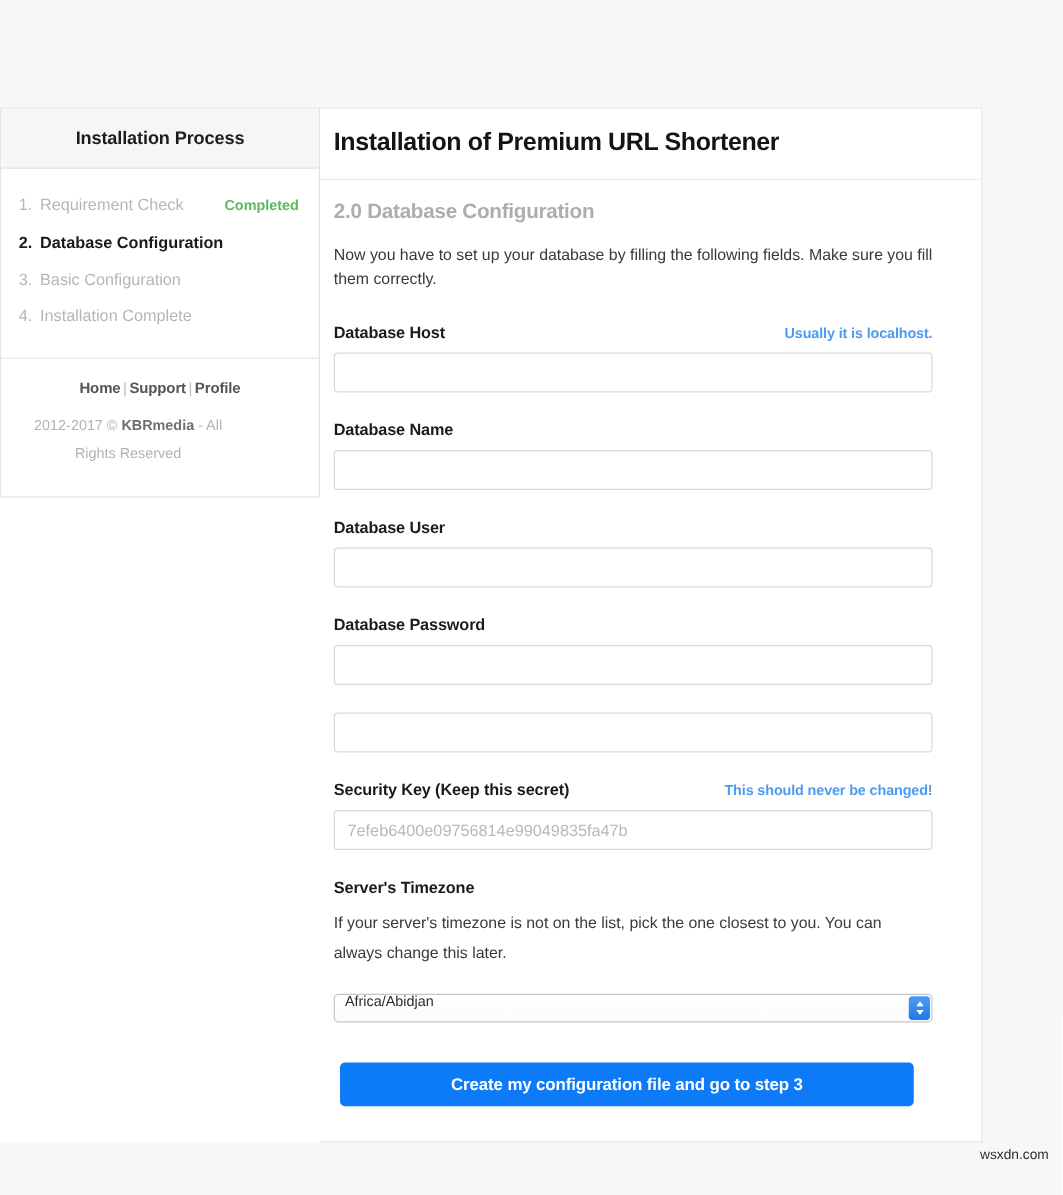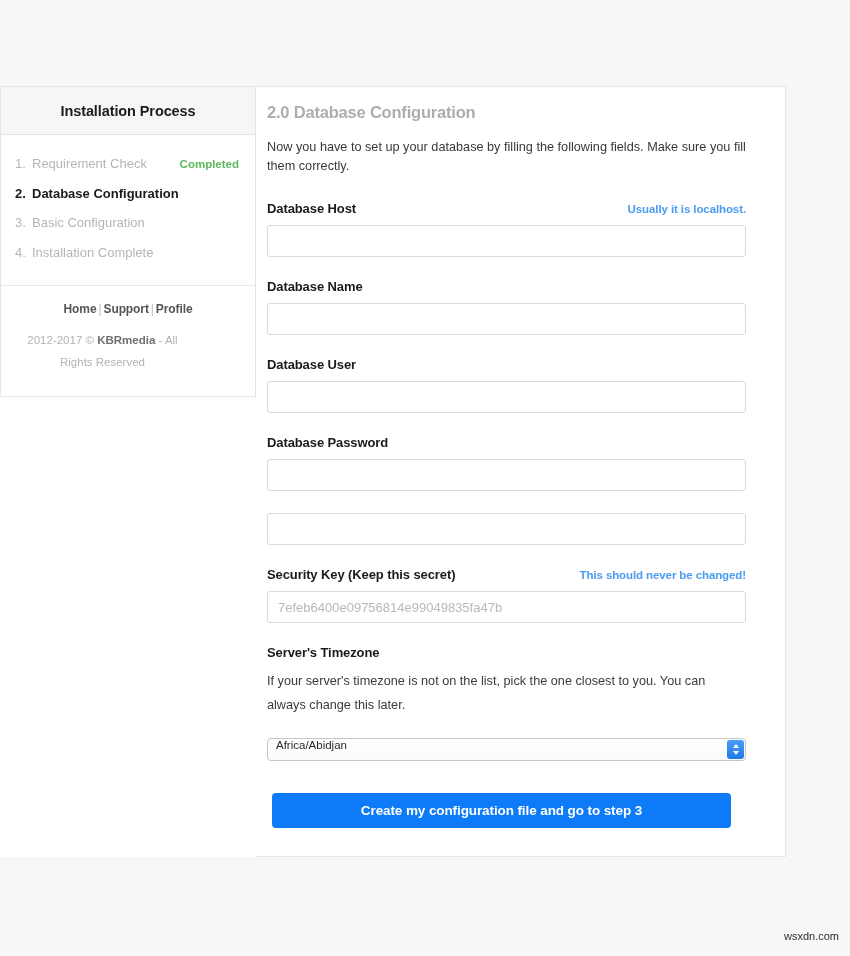--- a/index.html
+++ b/index.html
@@ -260,21 +260,21 @@
     font-size: 13.5px;
     font-weight: bold;
     letter-spacing: -0.1px;
     height: 35px;
     cursor: pointer;
   }
 
   .watermark {
     position: absolute;
     right: 11px;
-    bottom: 14px;
+    bottom: 26px;
     font-size: 11px;
     color: #2d2d2d;
     font-family: "Liberation Sans", sans-serif;
   }
 </style>
 </head>
 <body>
 
 <div class="page">
   <div class="card-row">
@@ -306,20 +306,23 @@
         <div class="footer-links">
           <span>Home</span><span class="sep">|</span><span>Support</span><span class="sep">|</span><span>Profile</span>
         </div>
         <div class="footer-copy">
           <span>2012-2017 © </span><b>KBRmedia</b><span> - All Rights Reserved</span>
         </div>
       </div>
     </aside>
 
     <section class="main">
+      <div class="main-header">
+        <h1 class="main-title">Installation of Premium URL Shortener</h1>
+      </div>
 
       <div class="main-body">
         <h2 class="section-title">2.0 Database Configuration</h2>
         <p class="intro">Now you have to set up your database by filling the following fields. Make sure you fill them correctly.</p>
 
         <div class="field">
           <div class="field-head">
             <span class="field-label">Database Host</span>
             <span class="field-hint">Usually it is localhost.</span>
           </div>

